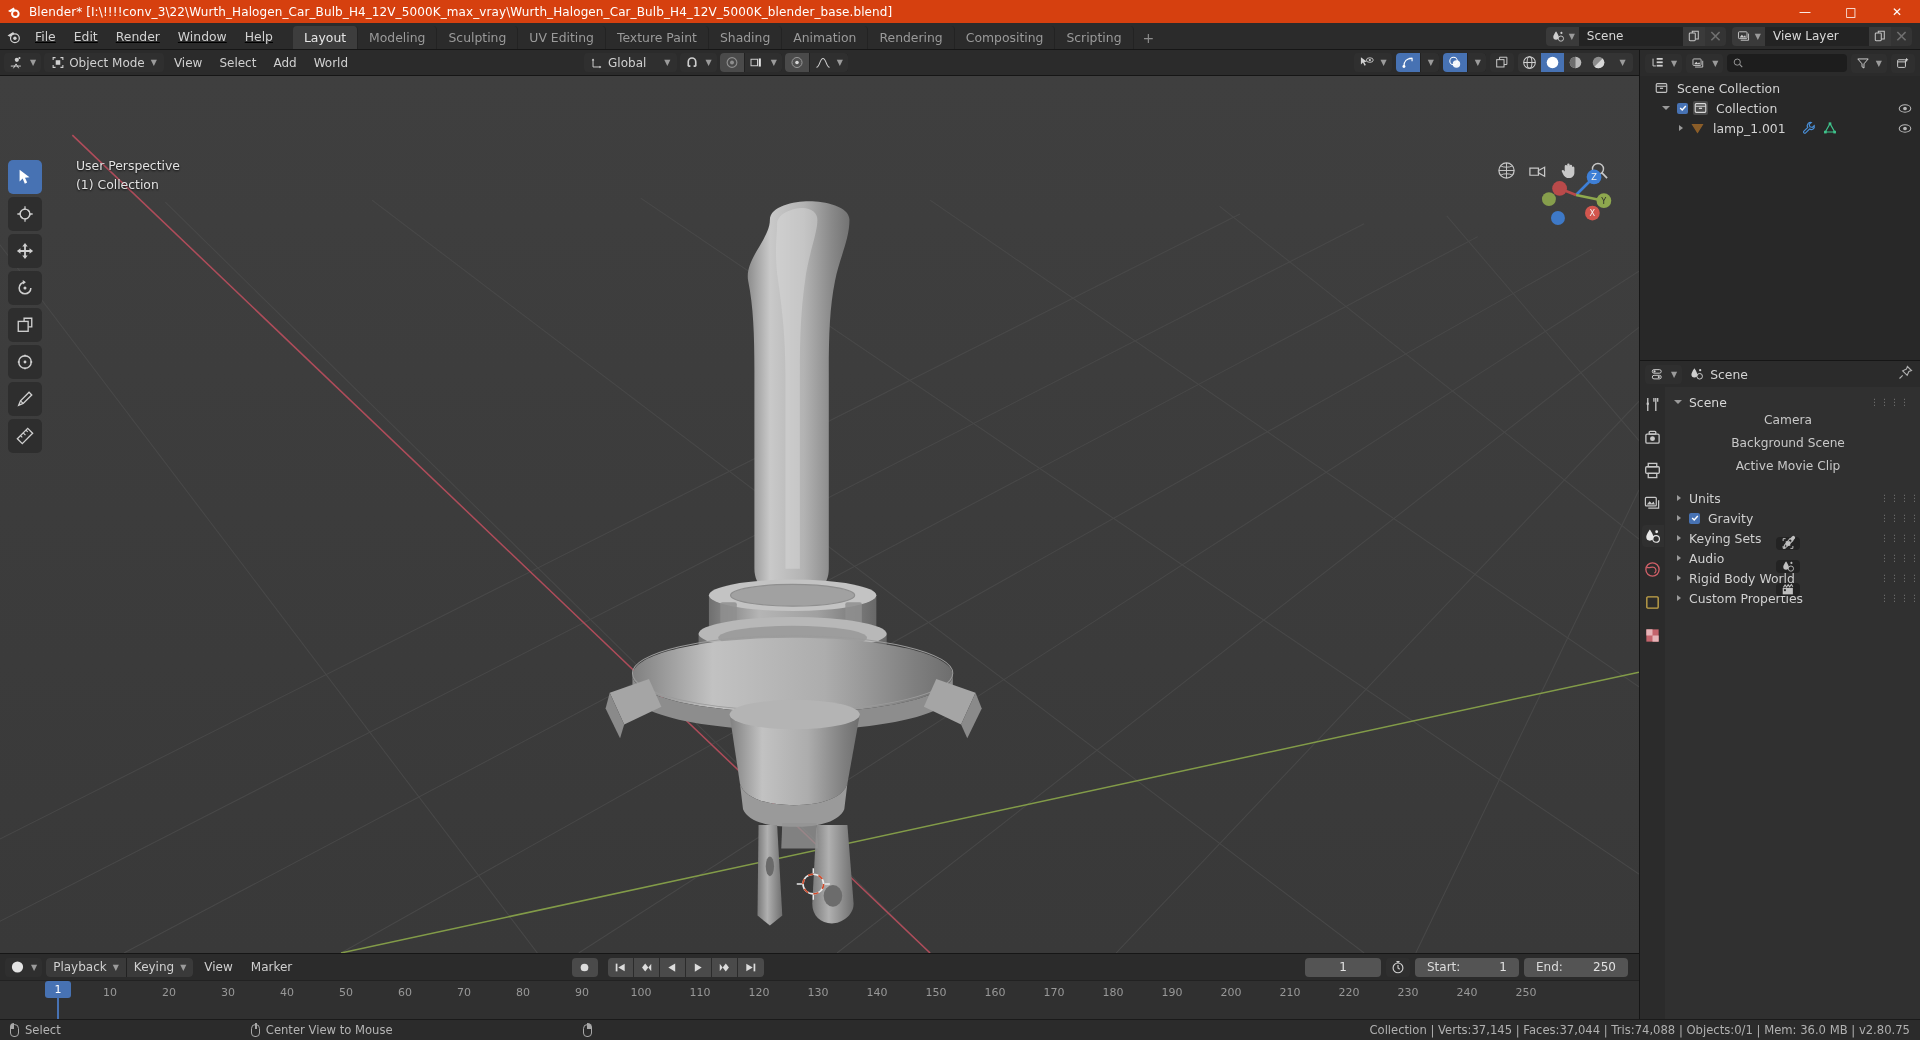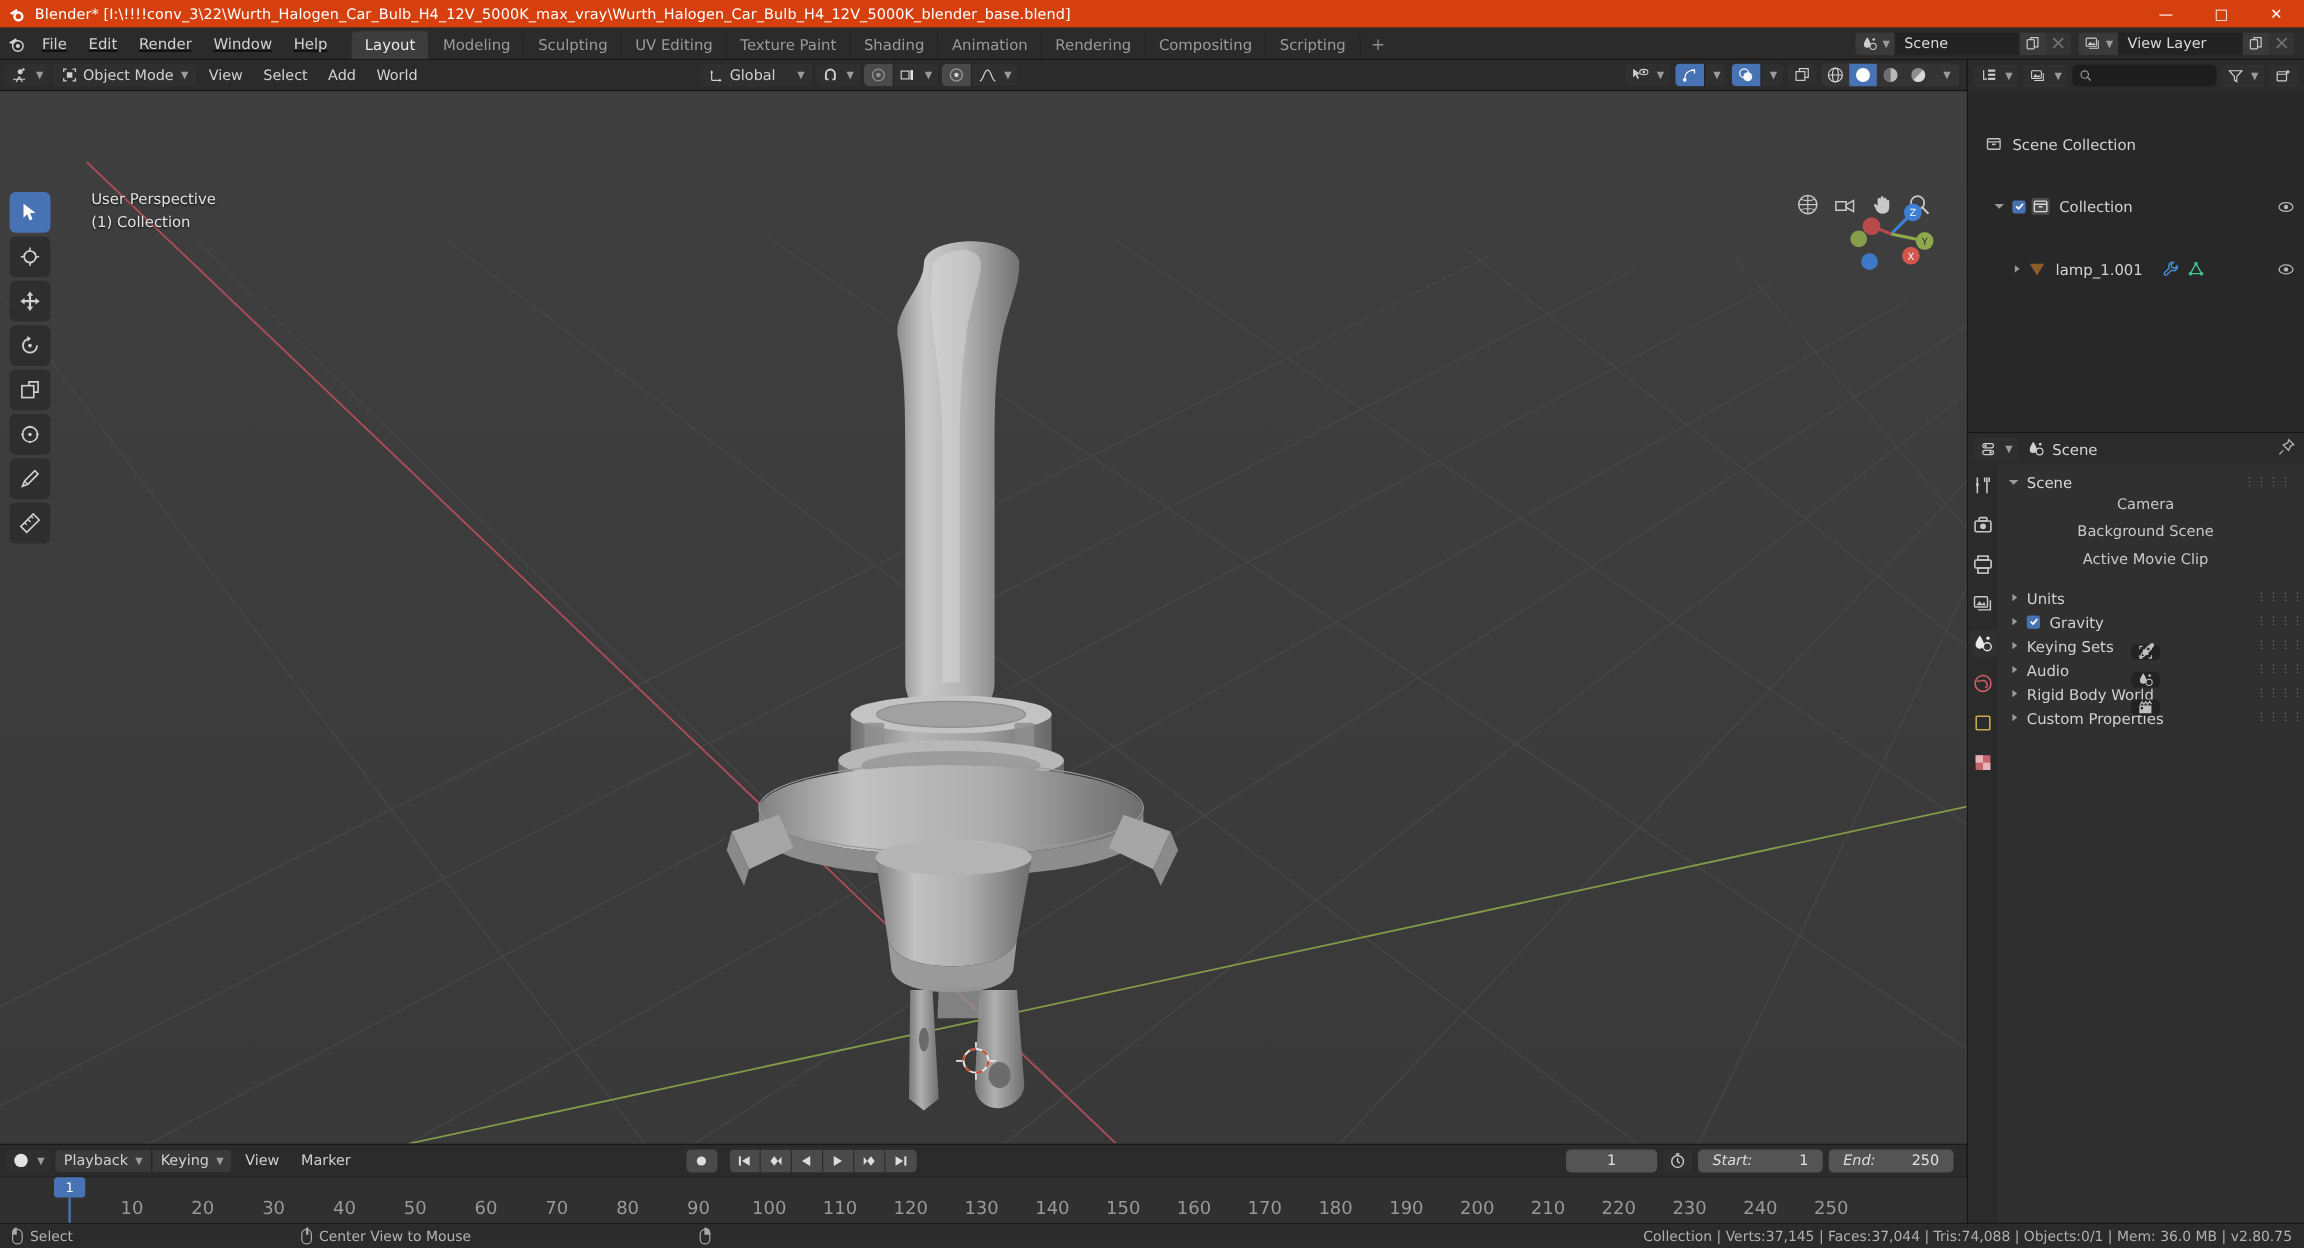--- a/index.html
+++ b/index.html
@@ -96,40 +96,40 @@
   
   .timeline { flex: 0 0 66px; background: #2b2b2b; display: flex; flex-direction: column; border-top: 1px solid #161616; }
   .tl-header { height: 26px; display: flex; align-items: center; padding: 0 5px; gap: 4px; }
   .tl-center { margin-left: auto; margin-right: auto; display: flex; align-items: center; gap: 5px; }
   .tl-right { margin-left: auto; display: flex; align-items: center; gap: 5px; padding-right: 6px; }
   .numfield {
     height: 19px; background: #545454; border-radius: 4px; color: #e2e2e2; font-size: 12px;
     display: flex; align-items: center; justify-content: center; padding: 0 12px; min-width: 76px;
   }
   .numfield.lbl { justify-content: space-between; gap: 22px; }
-  .numfield .k { color: #dcdcdc; font-style: italic; }
+  .numfield .k { color: #dcdcdc; }
   .playgrp { display: flex; background: #333; border-radius: 4px; overflow: hidden; }
   .playgrp .pb { width: 26px; height: 19px; display: flex; align-items: center; justify-content: center; color: #d8d8d8; background: #4a4a4a; border-right:1px solid #2b2b2b;}
   .playgrp .pb:last-child { border-right: none; }
   .recbtn { width: 26px; height: 19px; display:flex; align-items:center; justify-content:center; background:#4a4a4a; border-radius:4px; color:#d8d8d8; margin-right:5px;}
   .tl-scrub { flex: 1 1 auto; background: #303030; position: relative; border-top: 1px solid #222; }
-  .tl-tick { position: absolute; top: 17px; color: #989898; font-size: 15px; transform: translateX(-50%); }
+  .tl-tick { position: absolute; top: 5px; color: #989898; font-size: 11px; transform: translateX(-50%); }
   .tl-playhead { position: absolute; top: 0; width: 26px; height: 17px; background: #4772b3; border-radius: 3px; color:#fff; font-size: 11px; display:flex; align-items:center; justify-content:center; transform: translateX(-50%); }
   .tl-playhead-line { position: absolute; top: 17px; bottom: 0; width: 2px; background: #4772b3; transform: translateX(-1px); }
 
   
   .right-col { flex: 0 0 281px; display: flex; flex-direction: column; background: #303030; border-left: 1px solid #161616; }
 
   
   .outliner { flex: 0 0 310px; display: flex; flex-direction: column; background: #282828; }
   .ol-header { height: 26px; background: #2b2b2b; display: flex; align-items: center; gap: 4px; padding: 0 5px; flex: 0 0 26px; }
   .search-box { flex: 1 1 auto; height: 18px; background: #1d1d1d; border-radius: 4px; display: flex; align-items: center; padding: 0 6px; gap: 5px; }
   .search-box input { background: transparent; border: none; outline: none; color: #cfcfcf; font-size: 11.5px; width: 100%; font-family: inherit; }
   .ol-body { flex: 1 1 auto; padding-top: 2px; overflow: hidden; }
-  .ol-row { height: 20px; display: flex; align-items: center; font-size: 12.4px; color: #d2d2d2; padding-right: 8px; position: relative; margin-top: 32px; }
+  .ol-row { height: 20px; display: flex; align-items: center; font-size: 12.4px; color: #d2d2d2; padding-right: 8px; position: relative; }
   .ol-eye { margin-left: auto; color: #b8b8b8; display:flex; align-items:center;}
   .ol-chk { width: 11px; height: 11px; border-radius: 2px; background: #4772b3; display:flex; align-items:center; justify-content:center; margin-right: 5px; }
   .tri { width: 0; height: 0; border-left: 4px solid #9a9a9a; border-top: 3.5px solid transparent; border-bottom: 3.5px solid transparent; }
   .tri.down { border-left: 4px solid transparent; border-right: 4px solid transparent; border-top: 4px solid #9a9a9a; border-bottom: none; }
 
   
   .props { flex: 1 1 auto; display: flex; flex-direction: column; background: #303030; border-top: 1px solid #161616; min-height: 0; }
   .props-header { height: 26px; background: #2b2b2b; display: flex; align-items: center; gap: 7px; padding: 0 7px 0 5px; flex: 0 0 26px; }
   .props-breadcrumb { font-size: 12.4px; color: #d4d4d4; display: flex; align-items: center; gap: 6px; }
   .props-main { flex: 1 1 auto; display: flex; min-height: 0; }

